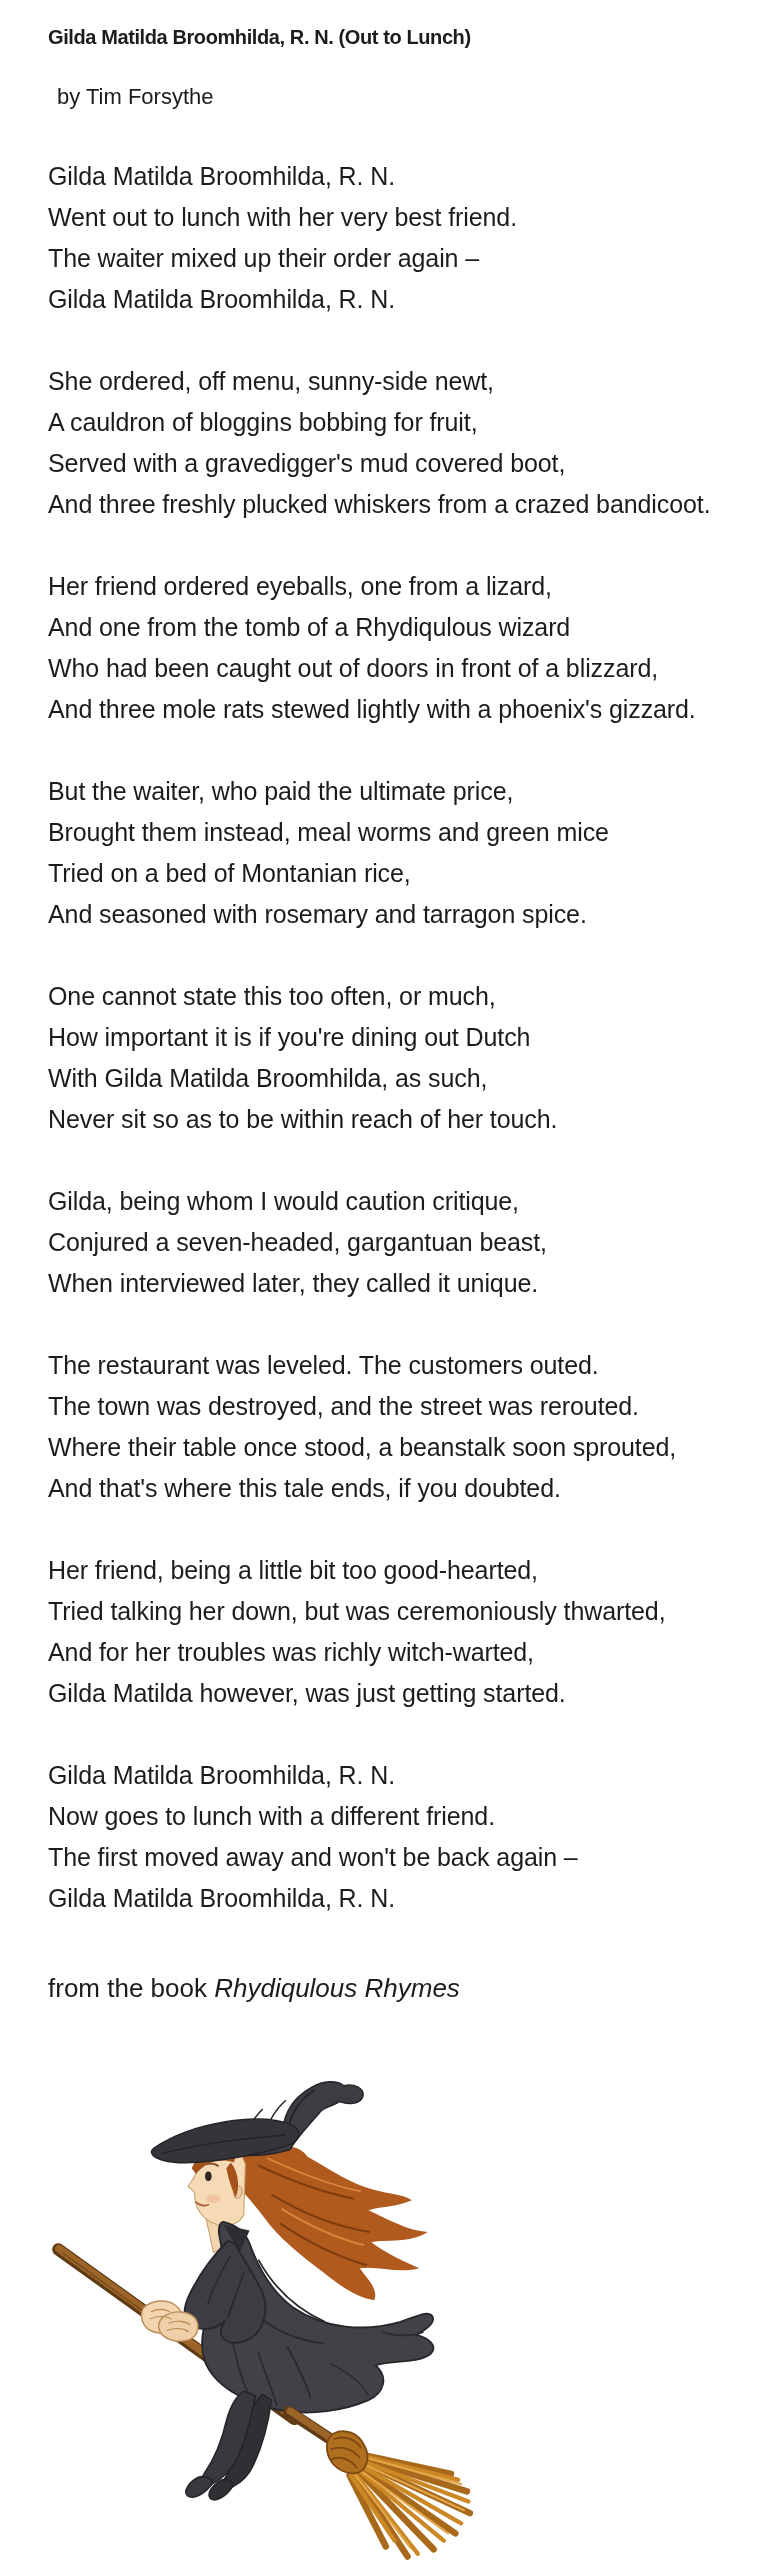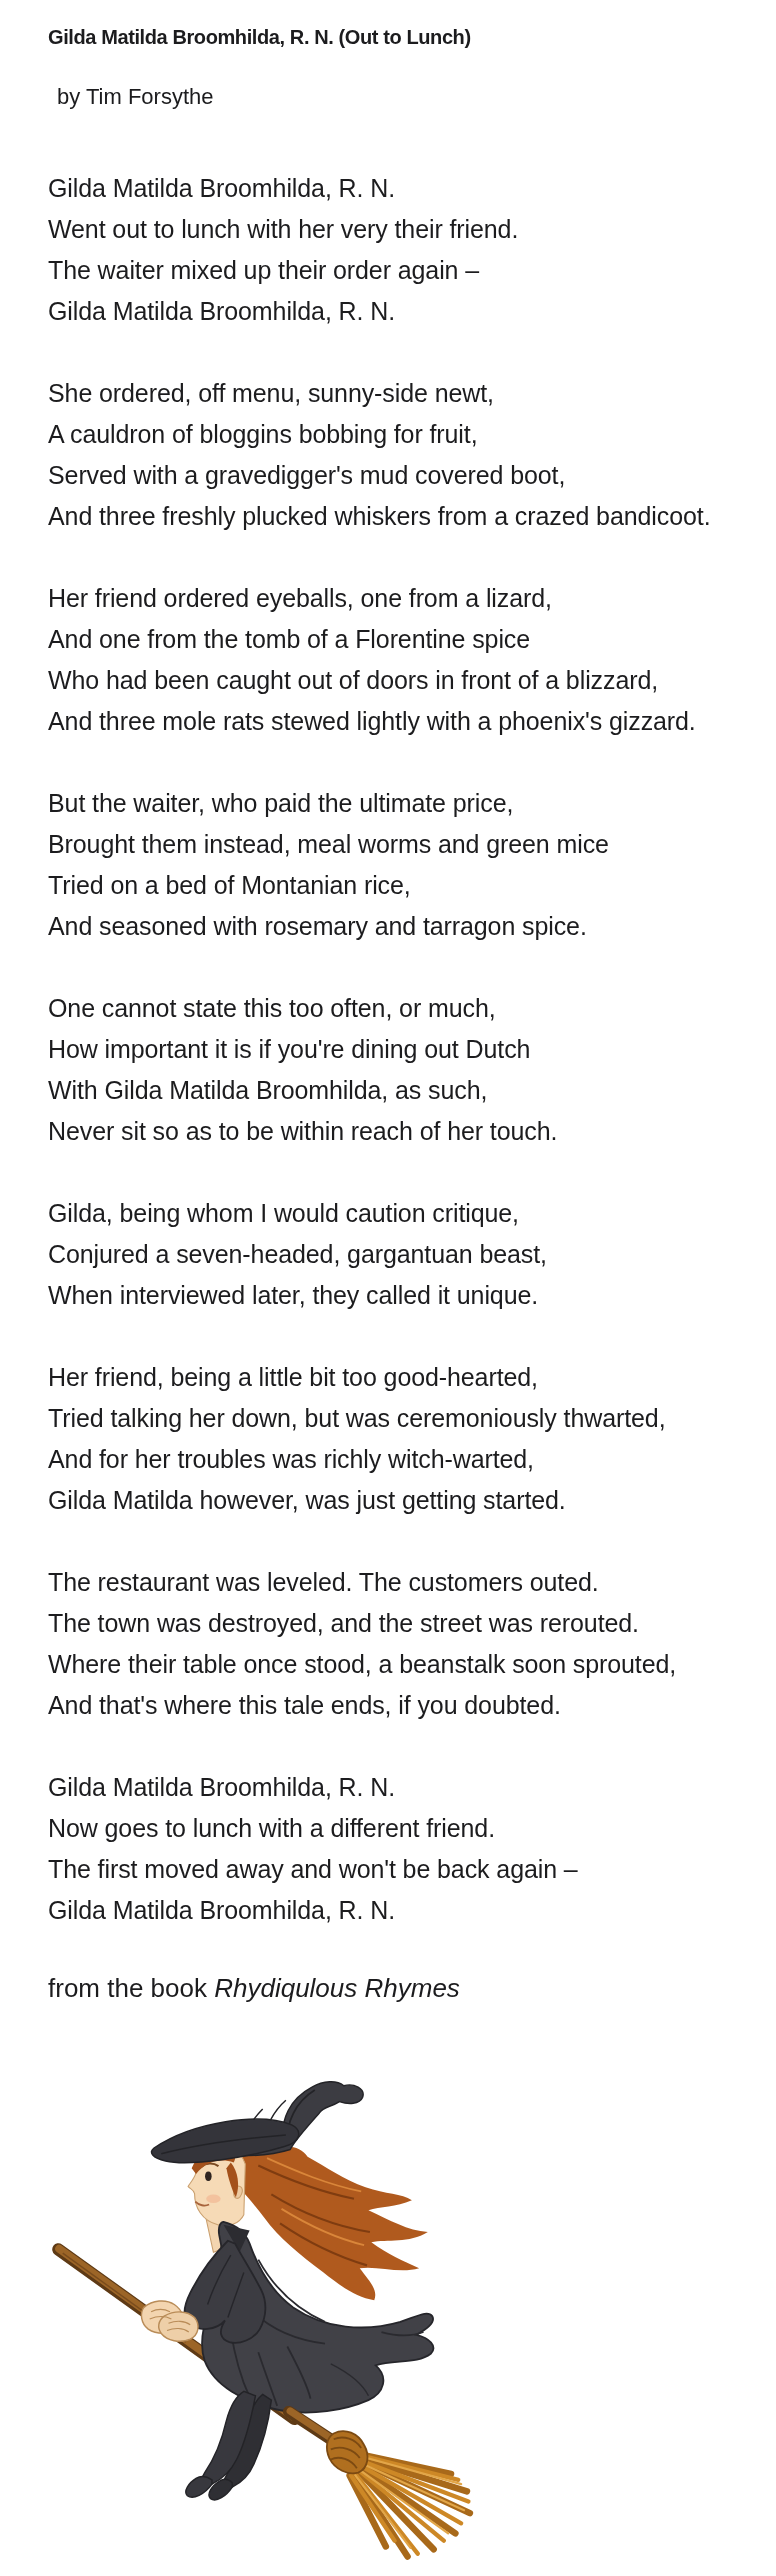--- a/index.html
+++ b/index.html
@@ -13,21 +13,21 @@
   }
   .title{
     position:absolute;left:48px;top:19px;margin:0;
     font-size:20px;line-height:36px;font-weight:700;
     letter-spacing:-0.4px;white-space:nowrap;
   }
   .byline{
     position:absolute;left:48px;top:75px;margin:9px;
     font-size:22px;line-height:26px;font-weight:400;
   }
-  .poem{position:absolute;left:48px;top:168px;}
+  .poem{position:absolute;left:48px;top:156px;}
   .stanza{margin:0 0 41px 0;padding:0;}
   .stanza:last-child{margin-bottom:0;}
   .line{
     margin:0;font-size:25px;line-height:41px;
     letter-spacing:-0.1px;white-space:pre;
   }
   .source{
     position:absolute;left:48px;top:1975px;margin:0;
     font-size:26px;line-height:26px;
   }
@@ -40,33 +40,33 @@
 </style>
 </head>
 <body>
 
 <h1 class="title">Gilda Matilda Broomhilda, R. N. (Out to Lunch)</h1>
 <p class="byline">by Tim Forsythe</p>
 
 <section class="poem">
   <div class="stanza">
     <p class="line">Gilda Matilda Broomhilda, R. N.</p>
-    <p class="line">Went out to lunch with her very their friend.</p>
+    <p class="line">Went out to lunch with her very best friend.</p>
     <p class="line">The waiter mixed up their order again –</p>
     <p class="line">Gilda Matilda Broomhilda, R. N.</p>
   </div>
   <div class="stanza">
     <p class="line">She ordered, off menu, sunny-side newt,</p>
     <p class="line">A cauldron of bloggins bobbing for fruit,</p>
     <p class="line">Served with a gravedigger's mud covered boot,</p>
     <p class="line">And three freshly plucked whiskers from a crazed bandicoot.</p>
   </div>
   <div class="stanza">
     <p class="line">Her friend ordered eyeballs, one from a lizard,</p>
-    <p class="line">And one from the tomb of a Florentine spice</p>
+    <p class="line">And one from the tomb of a Rhydiqulous wizard</p>
     <p class="line">Who had been caught out of doors in front of a blizzard,</p>
     <p class="line">And three mole rats stewed lightly with a phoenix's gizzard.</p>
   </div>
   <div class="stanza">
     <p class="line">But the waiter, who paid the ultimate price,</p>
     <p class="line">Brought them instead, meal worms and green mice</p>
     <p class="line">Tried on a bed of Montanian rice,</p>
     <p class="line">And seasoned with rosemary and tarragon spice.</p>
   </div>
   <div class="stanza">
@@ -74,30 +74,30 @@
     <p class="line">How important it is if you're dining out Dutch</p>
     <p class="line">With Gilda Matilda Broomhilda, as such,</p>
     <p class="line">Never sit so as to be within reach of her touch.</p>
   </div>
   <div class="stanza">
     <p class="line">Gilda, being whom I would caution critique,</p>
     <p class="line">Conjured a seven-headed, gargantuan beast,</p>
     <p class="line">When interviewed later, they called it unique.</p>
   </div>
   <div class="stanza">
+    <p class="line">The restaurant was leveled. The customers outed.</p>
+    <p class="line">The town was destroyed, and the street was rerouted.</p>
+    <p class="line">Where their table once stood, a beanstalk soon sprouted,</p>
+    <p class="line">And that's where this tale ends, if you doubted.</p>
+  </div>
+  <div class="stanza">
     <p class="line">Her friend, being a little bit too good-hearted,</p>
     <p class="line">Tried talking her down, but was ceremoniously thwarted,</p>
     <p class="line">And for her troubles was richly witch-warted,</p>
     <p class="line">Gilda Matilda however, was just getting started.</p>
-  </div>
-  <div class="stanza">
-    <p class="line">The restaurant was leveled. The customers outed.</p>
-    <p class="line">The town was destroyed, and the street was rerouted.</p>
-    <p class="line">Where their table once stood, a beanstalk soon sprouted,</p>
-    <p class="line">And that's where this tale ends, if you doubted.</p>
   </div>
   <div class="stanza">
     <p class="line">Gilda Matilda Broomhilda, R. N.</p>
     <p class="line">Now goes to lunch with a different friend.</p>
     <p class="line">The first moved away and won't be back again –</p>
     <p class="line">Gilda Matilda Broomhilda, R. N.</p>
   </div>
 </section>
 
 <p class="source"><span>from the book </span><em>Rhydiqulous Rhymes</em></p>

